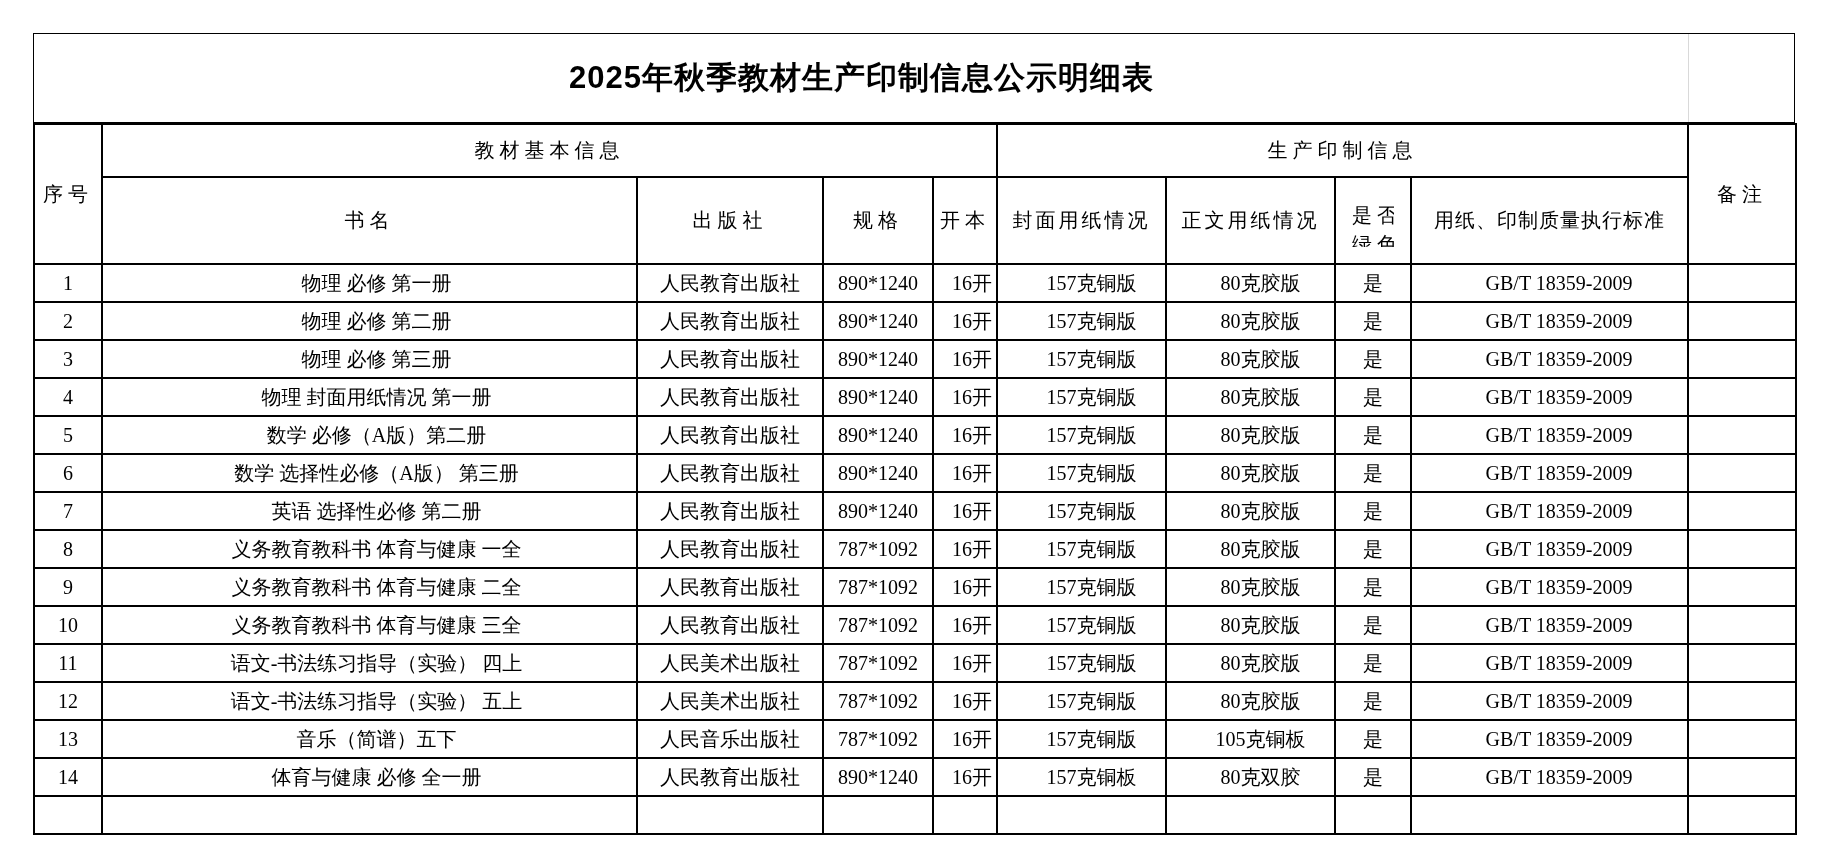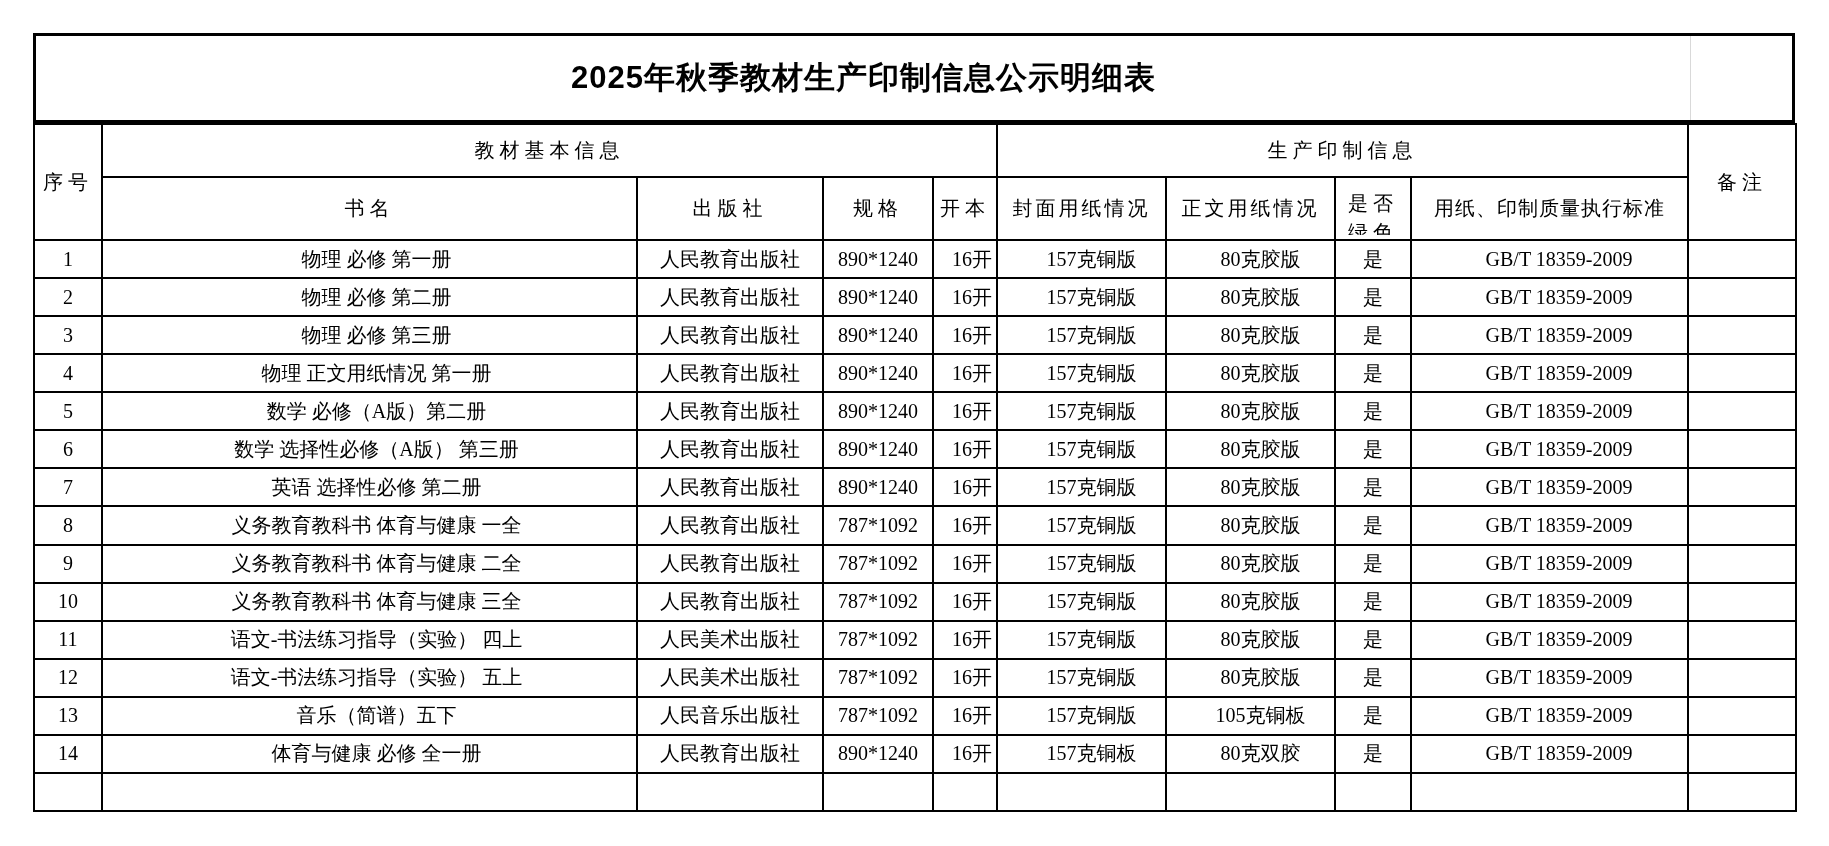--- a/index.html
+++ b/index.html
@@ -9,21 +9,21 @@
     position: relative;
     font-family: "Liberation Serif", "DejaVu Serif", serif;
     color: #000;
     overflow: hidden;
   }
 
   
   .title-band {
     position: absolute; left: 33px; top: 33px;
     width: 1762px; height: 90px;
-    border: 3px solid #000000;
+    border: 1px solid #000000;
     background: #fff;
   }
   .title-band .faint-divider {
     position: absolute; top: 0; left: 1654px;
     width: 1px; height: 100%;
     background: #d9d9d9;
   }
   .title-text {
     position: absolute; left: 0; top: 0;
     width: 1655px; height: 100%;
@@ -51,21 +51,21 @@
     white-space: nowrap;
   }
   thead tr.group-row { height: 53px; }
   thead tr.sub-row   { height: 62px; }
   tbody tr           { height: 38px; }
 
   th { letter-spacing: 5px; }
   th.ls-mid   { letter-spacing: 3px; }
   th.ls-tight { letter-spacing: 1px; padding: 0 2px; border-radius: 8px; }
 
-  th.green-head { vertical-align: top; padding: 4px; }
+  th.green-head { vertical-align: top; padding: 16px; }
   .green-clip {
     height: 53px; overflow: hidden;
     line-height: 29px; padding-top: 7px;
     letter-spacing: 5px;
   }
 
   td.cell-book {
     text-align: left;
     padding-left: 14px;
     font-weight: 700;
@@ -157,21 +157,21 @@
     <td class="cell-format">16开</td>
     <td class="cell-cover">157克铜版</td>
     <td class="cell-body">80克胶版</td>
     <td class="cell-green">是</td>
     <td class="cell-standard">GB/T 18359-2009</td>
     <td class="cell-remark"></td>
   </tr>
 
   <tr>
     <td class="cell-no">4</td>
-    <td class="cell-book">物理 正文用纸情况 第一册</td>
+    <td class="cell-book">物理 封面用纸情况 第一册</td>
     <td class="cell-pub">人民教育出版社</td>
     <td class="cell-spec">890*1240</td>
     <td class="cell-format">16开</td>
     <td class="cell-cover">157克铜版</td>
     <td class="cell-body">80克胶版</td>
     <td class="cell-green">是</td>
     <td class="cell-standard">GB/T 18359-2009</td>
     <td class="cell-remark"></td>
   </tr>
 

